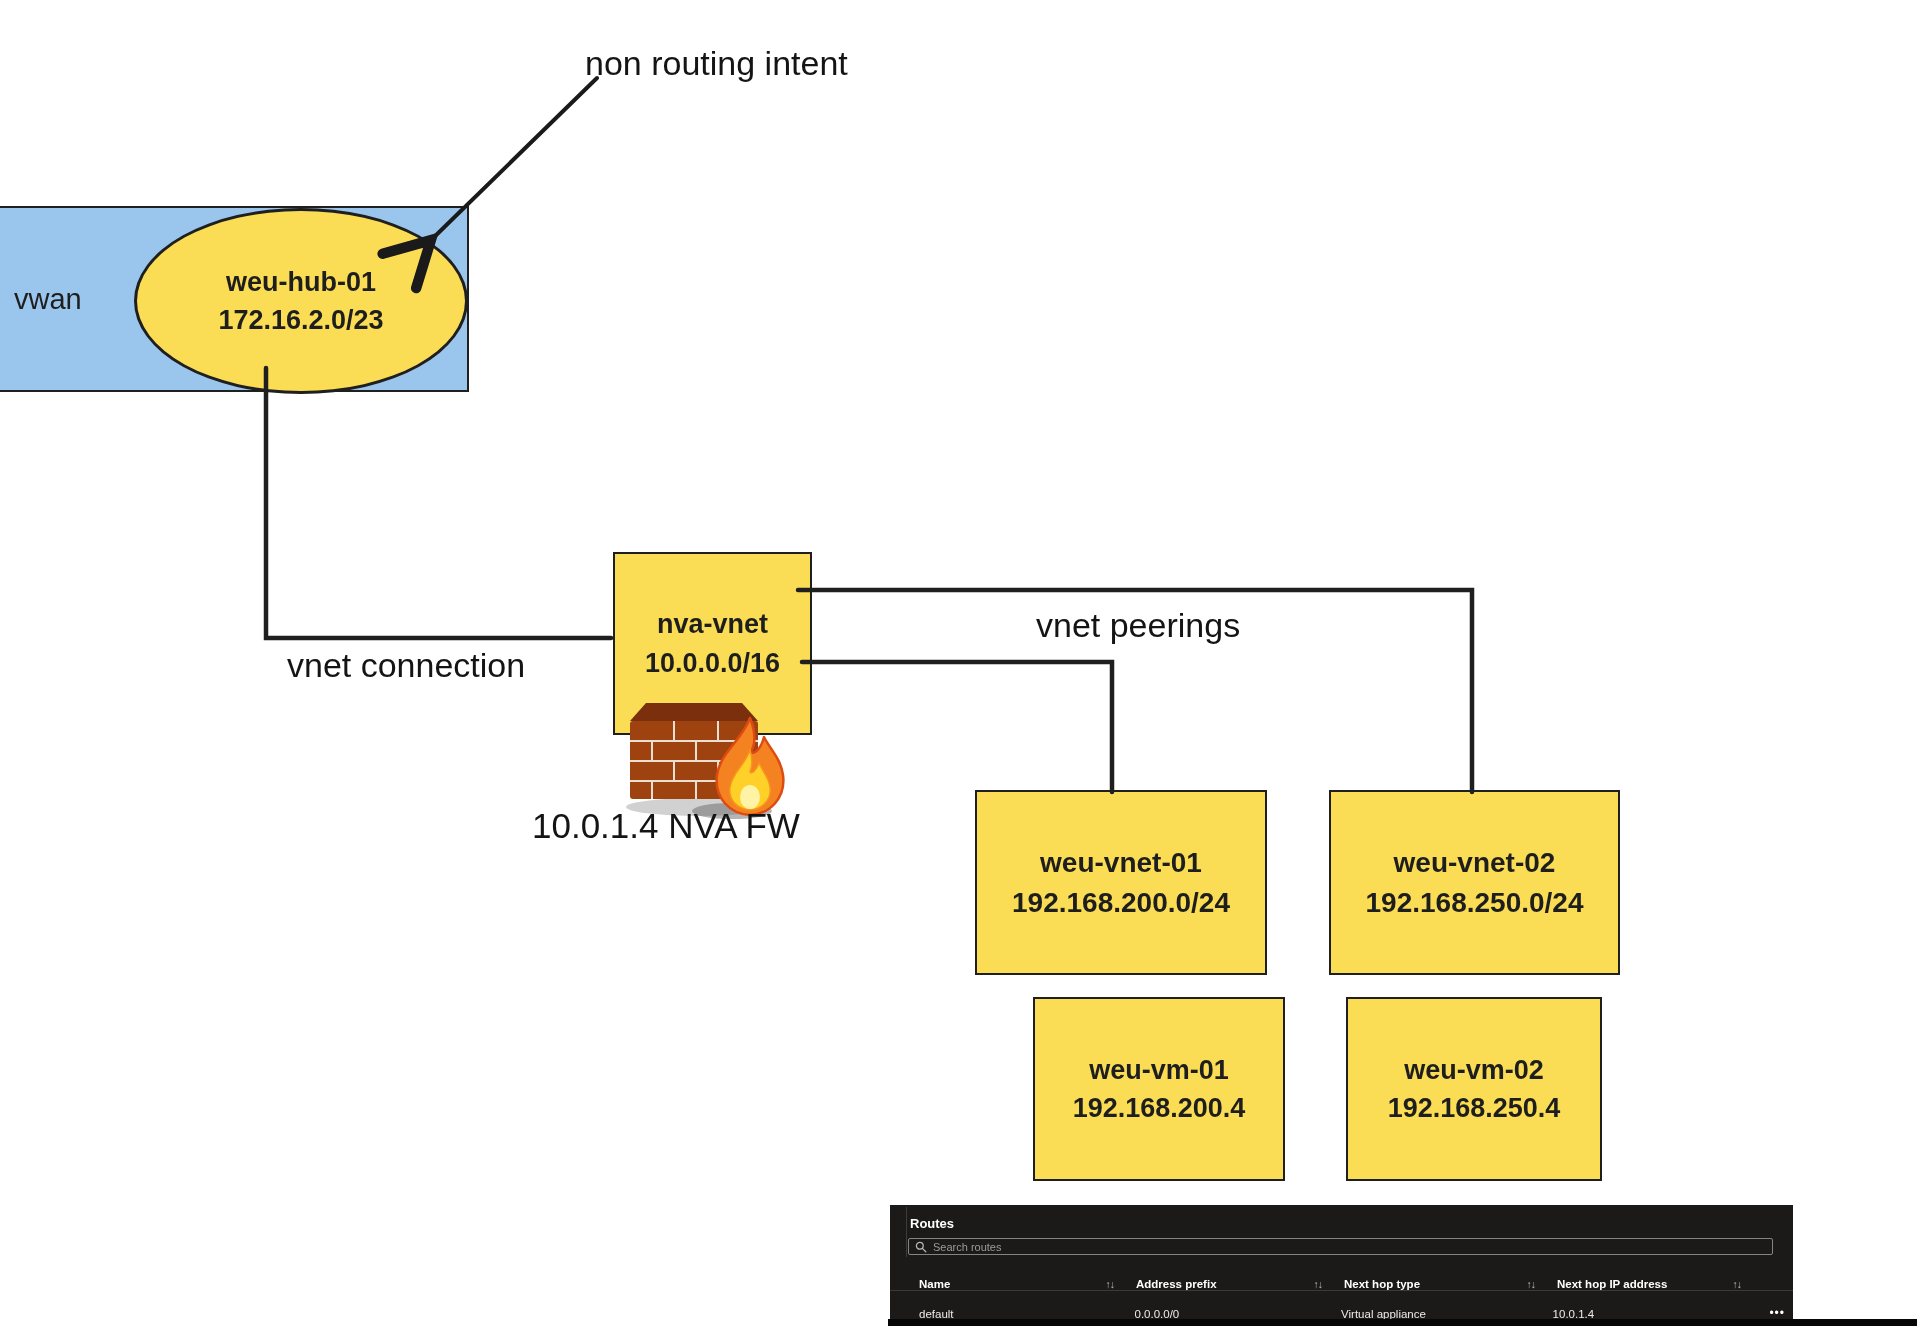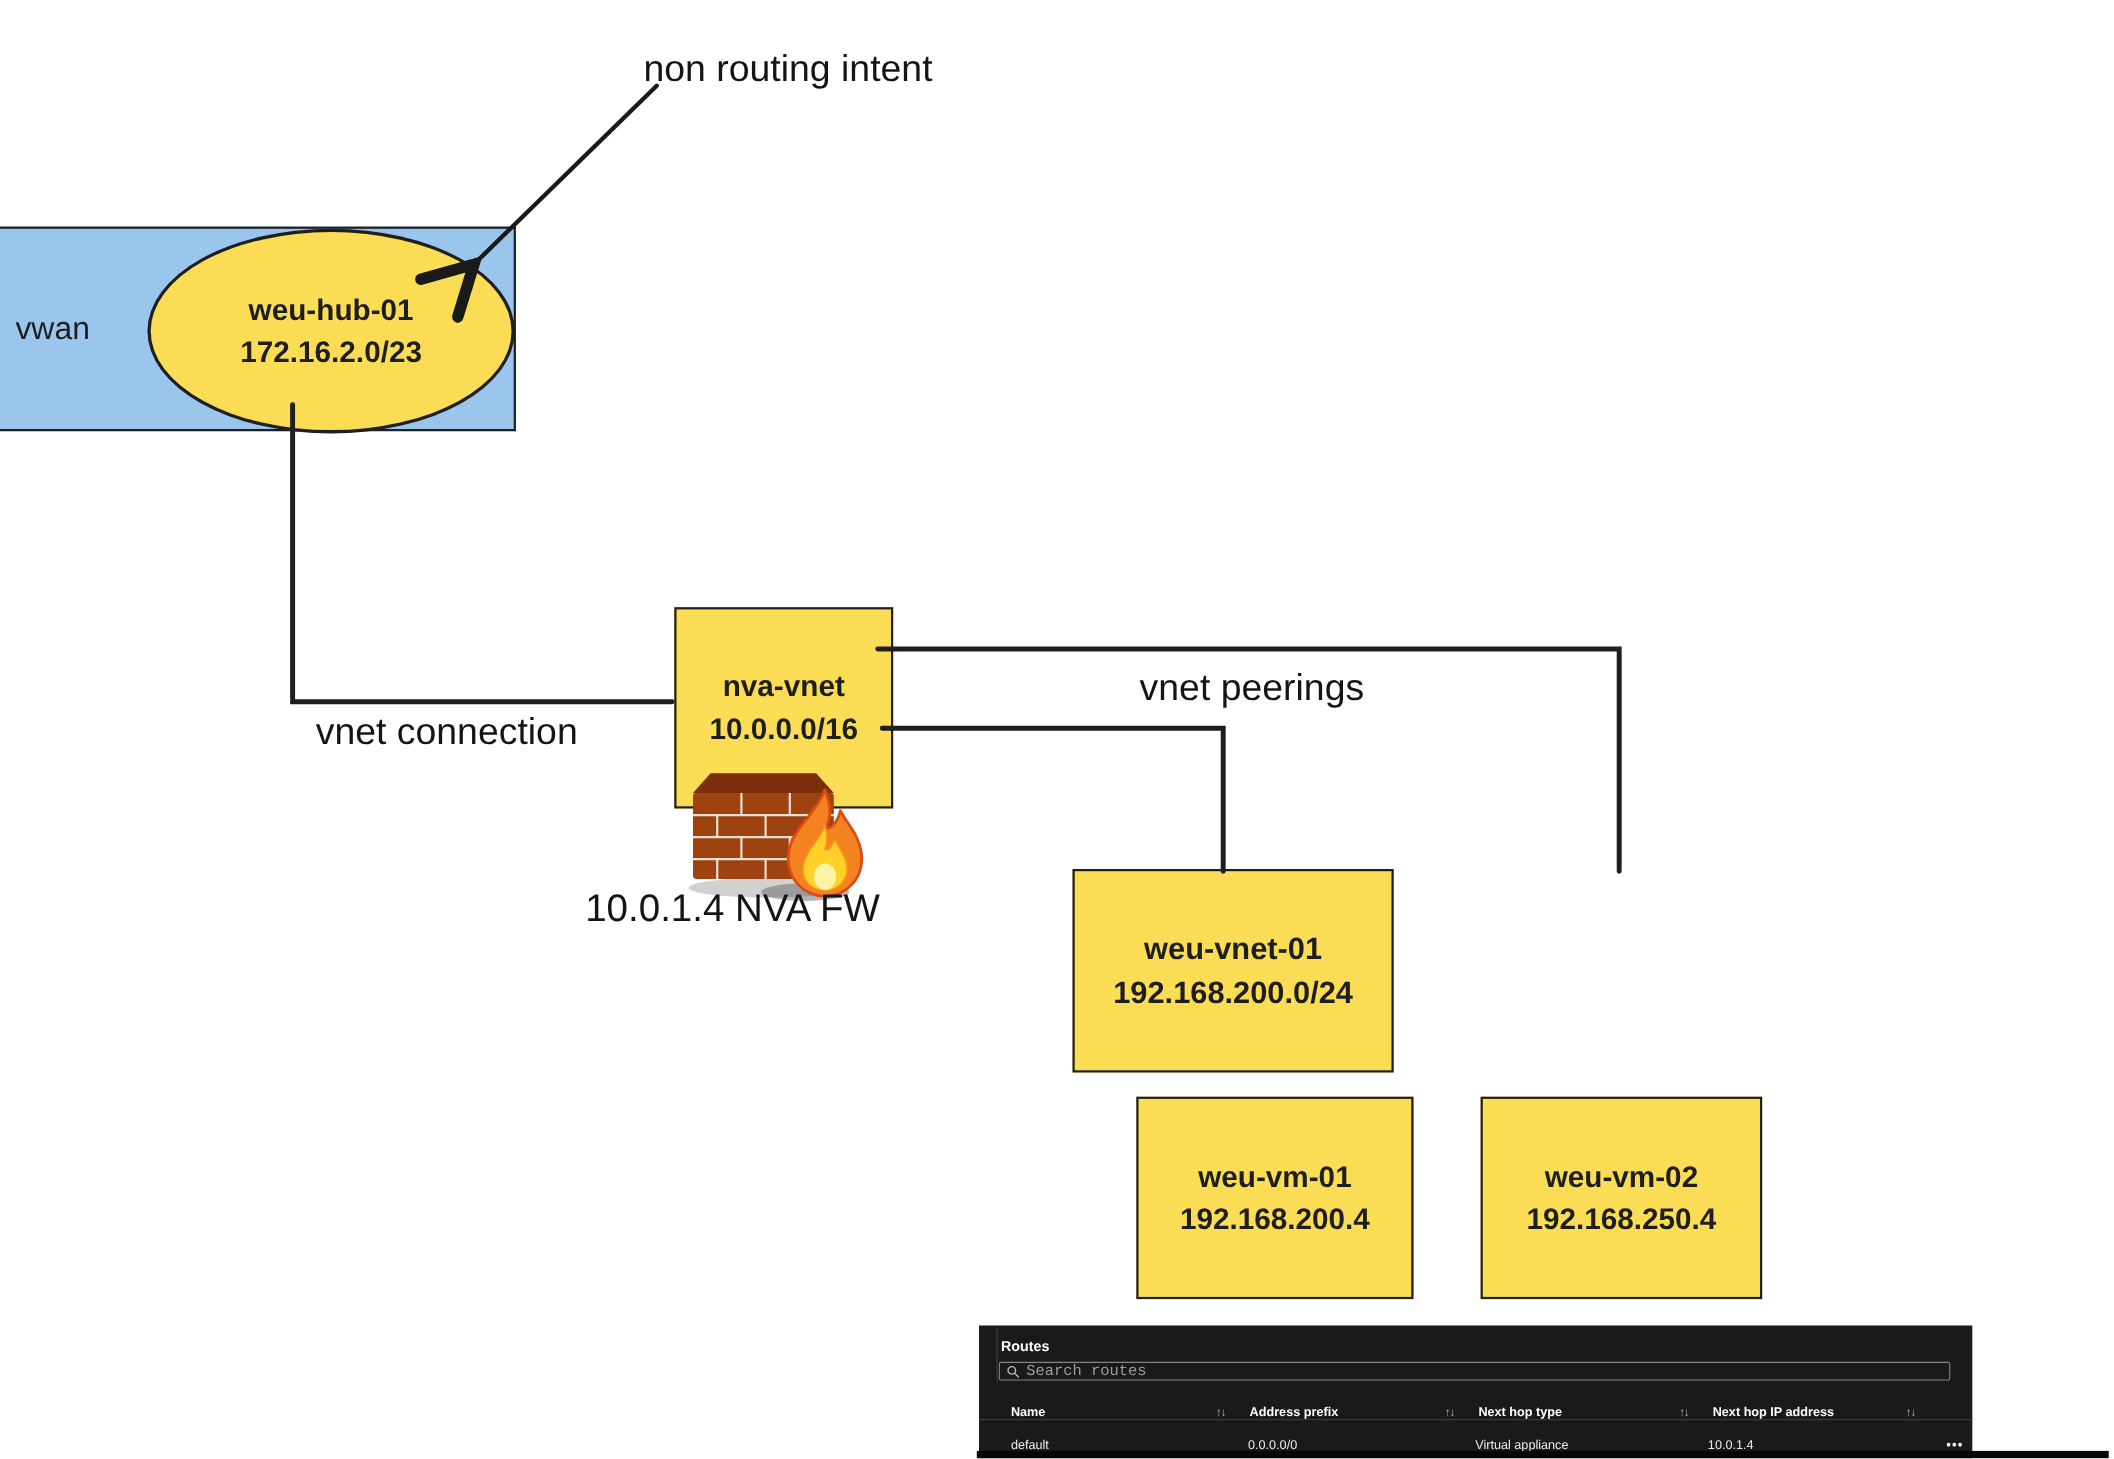--- a/index.html
+++ b/index.html
@@ -43,21 +43,21 @@
   #fw-icon{position:absolute;left:620px;top:695px;z-index:3;pointer-events:none;}
   
   #routes-panel{position:absolute;left:890px;top:1205px;width:903px;height:121px;
     background:var(--panel-bg);z-index:5;color:#fff;box-sizing:border-box;}
   #routes-panel .inner-edge{position:absolute;left:16px;top:2px;width:1px;height:50px;background:#3d3c3b;}
   #routes-title{position:absolute;left:20px;top:11px;font-size:13px;font-weight:600;color:#ffffff;}
   #routes-search{position:absolute;left:18px;top:33px;width:865px;height:17px;
     border:1px solid #868482;border-radius:2px;display:flex;align-items:center;
     background:transparent;box-sizing:border-box;padding:0 6px;gap:6px;}
   #routes-search input{flex:1;background:transparent;border:none;outline:none;
-    font-family:Liberation Mono, monospace;font-size:14px;color:#D2D0CE;padding:0;}
+    font-family:Liberation Sans, sans-serif;font-size:11px;color:#D2D0CE;padding:0;}
   #routes-search input::placeholder{color:#9D9B99;}
   .rtable{position:absolute;left:0;top:57px;width:100%;}
   .rrow{display:flex;align-items:flex-end;height:27px;padding-left:29px;box-sizing:border-box;}
   .rrow.header{height:28px;}
   .rrow.databand{height:29px;}
   .rcell{display:flex;align-items:center;justify-content:space-between;box-sizing:border-box;}
   .c1{width:217px;} .c2{width:208px;} .c3{width:213px;} .c4{width:206px;}
   .cmenu{width:36px;display:flex;justify-content:flex-end;padding-right:8px;box-sizing:border-box;}
   .hlabel{font-size:11.5px;font-weight:700;color:#FFFFFF;}
   .sort{font-size:10.5px;color:#B8B6B4;letter-spacing:-1px;padding-right:22px;}
@@ -82,20 +82,24 @@
 
   <div class="node yellow" id="nva-box">
     <span class="l1">nva-vnet</span>
     <span class="l2">10.0.0.0/16</span>
   </div>
 
   <div class="node yellow" id="vnet01-box">
     <span class="l1">weu-vnet-01</span>
     <span class="l2">192.168.200.0/24</span>
   </div>
+  <div class="node yellow" id="vnet02-box">
+    <span class="l1">weu-vnet-02</span>
+    <span class="l2">192.168.250.0/24</span>
+  </div>
 
   <div class="node yellow" id="vm01-box">
     <span class="l1">weu-vm-01</span>
     <span class="l2">192.168.200.4</span>
   </div>
   <div class="node yellow" id="vm02-box">
     <span class="l1">weu-vm-02</span>
     <span class="l2">192.168.250.4</span>
   </div>
 

